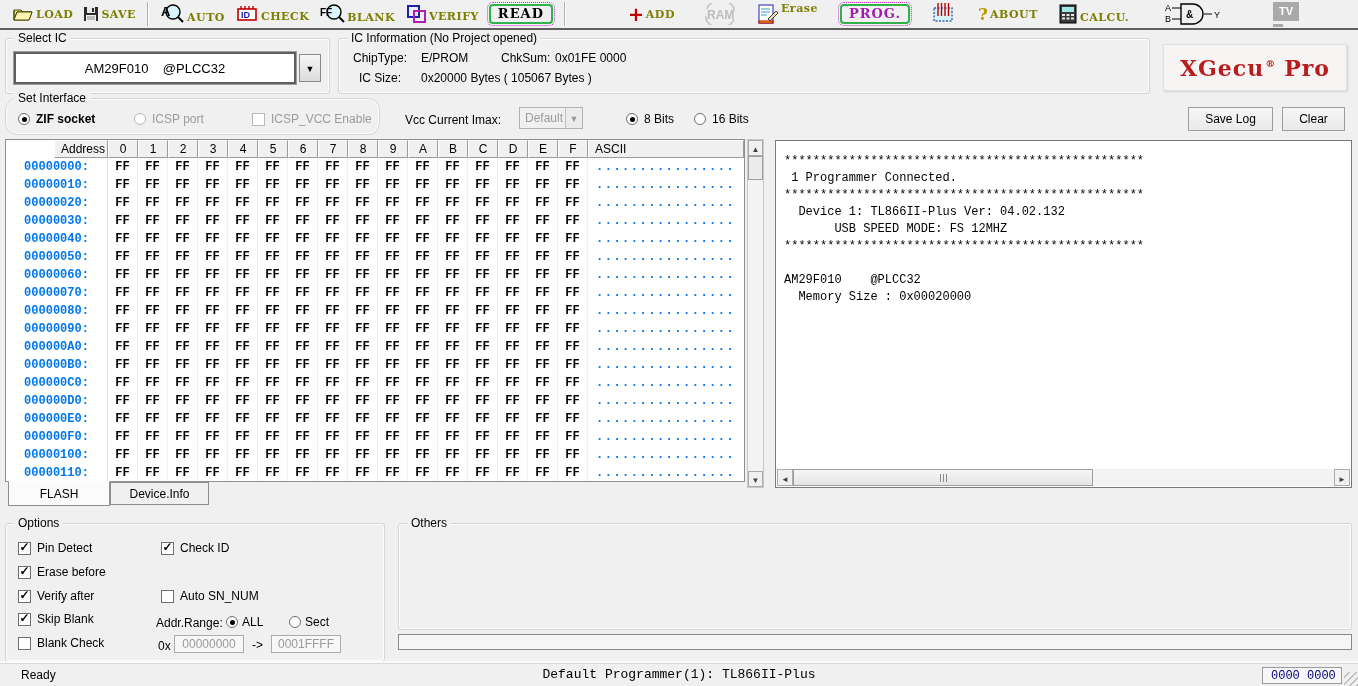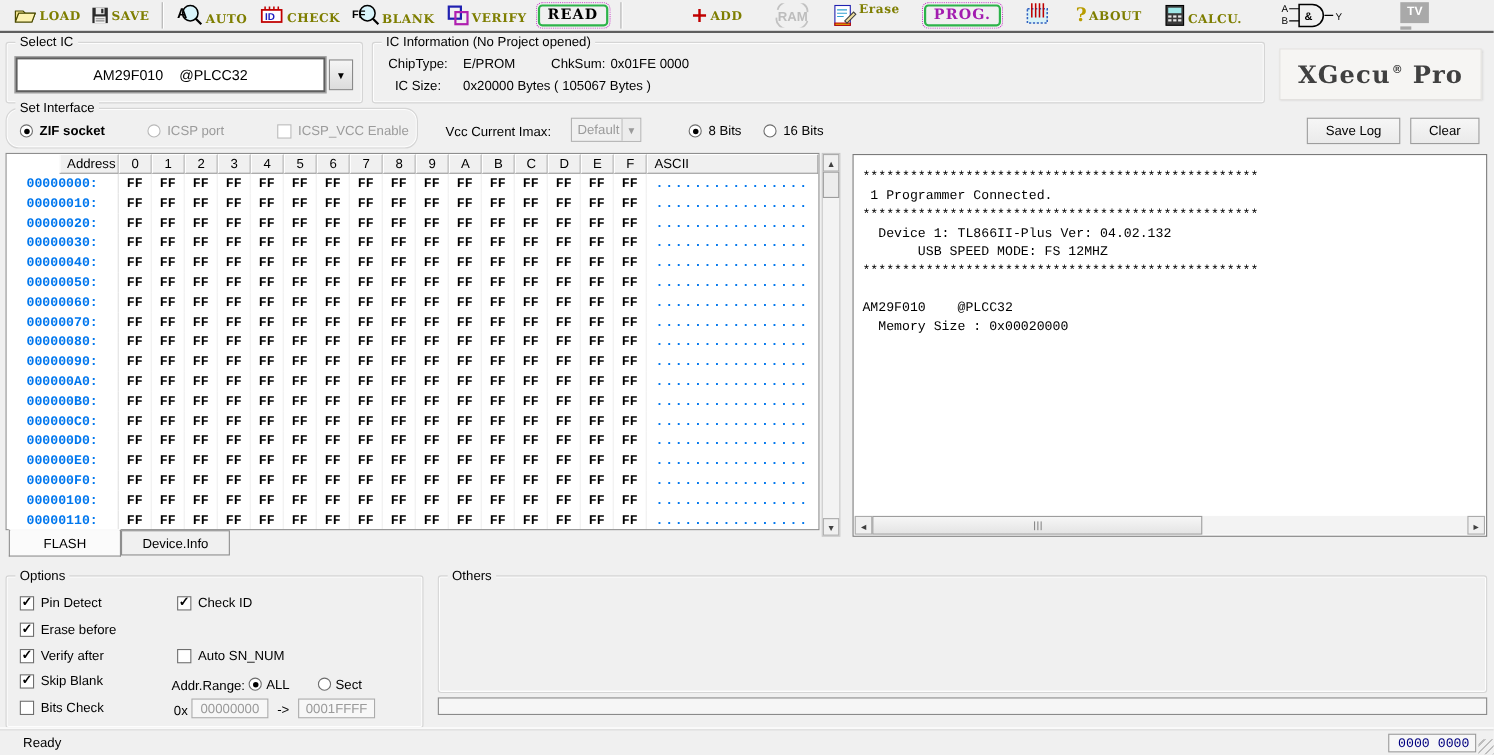--- a/index.html
+++ b/index.html
@@ -180,21 +180,21 @@
   .progressbar {
     position:absolute; left:398px; top:634px; width:954px; height:16px;
     border:1px solid #8a8a8a; background:#f6f6f6;
   }
 
   
   .logobox {
     position:absolute; left:1163px; top:44px; width:184px; height:47px;
     background:#f6f5f3; border:1px solid #e3e1df; box-shadow:1px 1px 2px rgba(0,0,0,0.12);
     display:flex; align-items:center; justify-content:center;
-    font-family:"DejaVu Serif", serif; font-weight:bold; font-size:22px; color:#404040;
+    font-family:"DejaVu Serif", serif; font-weight:bold; font-size:22px; color:#b91c1c;
     letter-spacing:1px;
   }
   .logobox sup { font-size:10px; margin:-8px 2px 0 1px; }
 
   
   .statusbar {
     position:absolute; left:0; top:663px; width:1358px; height:23px;
     background:#f0f0f0; border-top:1px solid #d9d9d9; box-shadow:0 -2px 0 #fafafa;
   }
   .status-left { position:absolute; left:21px; top:4px; font-size:12px; }
@@ -869,21 +869,21 @@
   <div class="ctl-row" style="left:12px; top:65px;">
     <span class="cb checked"></span>
     <span class="label12">Verify after</span>
   </div>
   <div class="ctl-row" style="left:12px; top:88px;">
     <span class="cb checked"></span>
     <span class="label12">Skip Blank</span>
   </div>
   <div class="ctl-row" style="left:12px; top:112px;">
     <span class="cb"></span>
-    <span class="label12">Bits Check</span>
+    <span class="label12">Blank Check</span>
   </div>
 
   <div class="ctl-row" style="left:155px; top:17px;">
     <span class="cb checked"></span>
     <span class="label12">Check ID</span>
   </div>
   <div class="ctl-row" style="left:155px; top:65px;">
     <span class="cb"></span>
     <span class="label12">Auto SN_NUM</span>
   </div>
@@ -905,15 +905,16 @@
 </div>
 
 <div class="groupbox" style="left:398px; top:523px; width:954px; height:107px;">
   <span class="gb-legend">Others</span>
 </div>
 
 <div class="progressbar"></div>
 
 <div class="statusbar">
   <span class="status-left">Ready</span>
+  <span class="status-center">Default Programmer(1): TL866II-Plus</span>
   <span class="status-counter">0000 0000</span>
   <span class="grip"></span>
 </div>
 
 </body></html>

